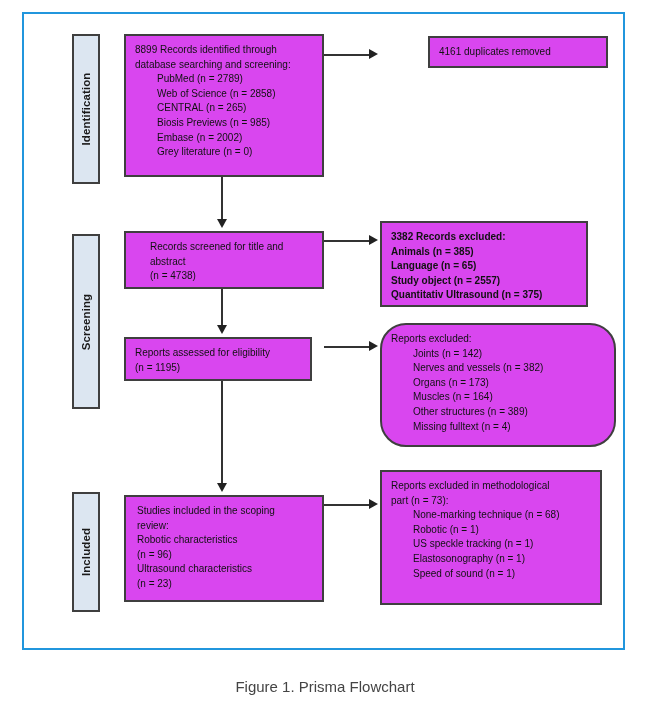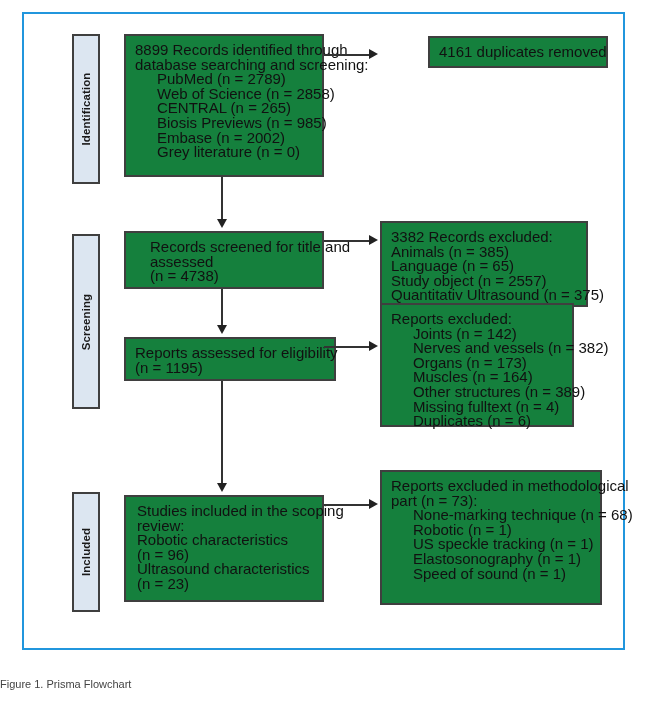--- a/index.html
+++ b/index.html
@@ -42,25 +42,25 @@
     white-space: nowrap;
     font-size: 11.5px;
     font-weight: bold;
     color: #1a1a1a;
     letter-spacing: 0.1px;
   }
 
   
   .flow-box {
     position: absolute;
-    background: #15803d;
+    background: #d946ef;
     border: 2px solid #3f3f3f;
     box-sizing: border-box;
     padding: 7px 8px 7px 9px;
-    font-size: 15px;
+    font-size: 10px;
     line-height: 14.6px;
     color: #111111;
   }
   .flow-box .line {
     white-space: nowrap;
   }
   .flow-box .line.indent {
     padding-left: 22px;
   }
 
@@ -88,22 +88,22 @@
     border-bottom: 5.5px solid transparent;
     border-left: 9px solid #222222;
   }
 
   
   #figure-caption {
     position: absolute;
     left: 0;
     top: 678px;
     width: 650px;
-    text-align: left;
-    font-size: 11px;
+    text-align: center;
+    font-size: 15px;
     color: #444444;
   }
 </style>
 </head>
 <body>
 
 <div id="figure-frame">
 
   <div class="stage-label" style="left:48px; top:20px; width:28px; height:150px;">
     <span class="stage-text">Identification</span>
@@ -133,55 +133,54 @@
 
   <div class="flow-box" style="left:356px; top:22px; width:180px; height:32px;margin-left:48px;">
     <div class="line">4161 duplicates removed</div>
   </div>
 
   <div class="conn-v" style="left:197.2px; top:163px; height:44px;"></div>
   <div class="arrow-down" style="left:192.5px; top:205px;"></div>
 
   <div class="flow-box" style="left:100px; top:217px; width:200px; height:58px;padding-left:24px;">
     <div class="line">Records screened for title and</div>
-    <div class="line">assessed</div>
+    <div class="line">abstract</div>
     <div class="line">(n = 4738)</div>
   </div>
 
   <div class="conn-h" style="left:300px; top:226px; width:46px;"></div>
   <div class="arrow-right" style="left:345px; top:221.3px;"></div>
 
-  <div class="flow-box" style="left:356px; top:207px; width:208px; height:86px;">
+  <div class="flow-box" style="left:356px; top:207px; width:208px; height:86px;font-weight:bold;">
     <div class="line">3382 Records excluded:</div>
     <div class="line">Animals (n = 385)</div>
     <div class="line">Language (n = 65)</div>
     <div class="line">Study object (n = 2557)</div>
     <div class="line">Quantitativ Ultrasound (n = 375)</div>
   </div>
 
   <div class="conn-v" style="left:197.2px; top:275px; height:38px;"></div>
   <div class="arrow-down" style="left:192.5px; top:311px;"></div>
 
-  <div class="flow-box" style="left:100px; top:323px; width:212px; height:44px;">
+  <div class="flow-box" style="left:100px; top:323px; width:188px; height:44px;">
     <div class="line">Reports assessed for eligibility</div>
     <div class="line">(n = 1195)</div>
   </div>
 
   <div class="conn-h" style="left:300px; top:332px; width:46px;"></div>
   <div class="arrow-right" style="left:345px; top:327.3px;"></div>
 
-  <div class="flow-box" style="left:356px; top:289px; width:194px; height:124px;">
+  <div class="flow-box" style="left:356px; top:309px; width:236px; height:124px;border-radius:26px;">
     <div class="line">Reports excluded:</div>
     <div class="line indent">Joints (n = 142)</div>
     <div class="line indent">Nerves and vessels (n = 382)</div>
     <div class="line indent">Organs (n = 173)</div>
     <div class="line indent">Muscles (n = 164)</div>
     <div class="line indent">Other structures (n = 389)</div>
     <div class="line indent">Missing fulltext (n = 4)</div>
-    <div class="line indent">Duplicates (n = 6)</div>
   </div>
 
   <div class="conn-v" style="left:197.2px; top:367px; height:104px;"></div>
   <div class="arrow-down" style="left:192.5px; top:469px;"></div>
 
   <div class="flow-box" style="left:100px; top:481px; width:200px; height:107px;padding-left:11px;">
     <div class="line">Studies included in the scoping</div>
     <div class="line">review:</div>
     <div class="line">Robotic characteristics</div>
     <div class="line">(n = 96)</div>

